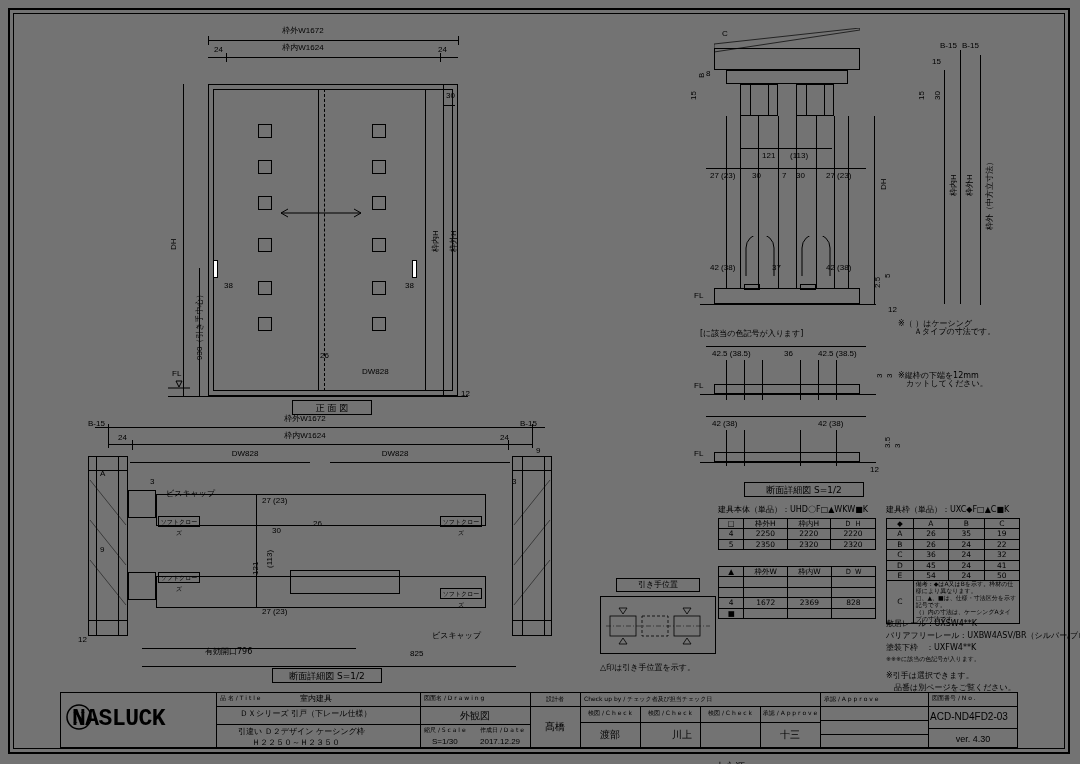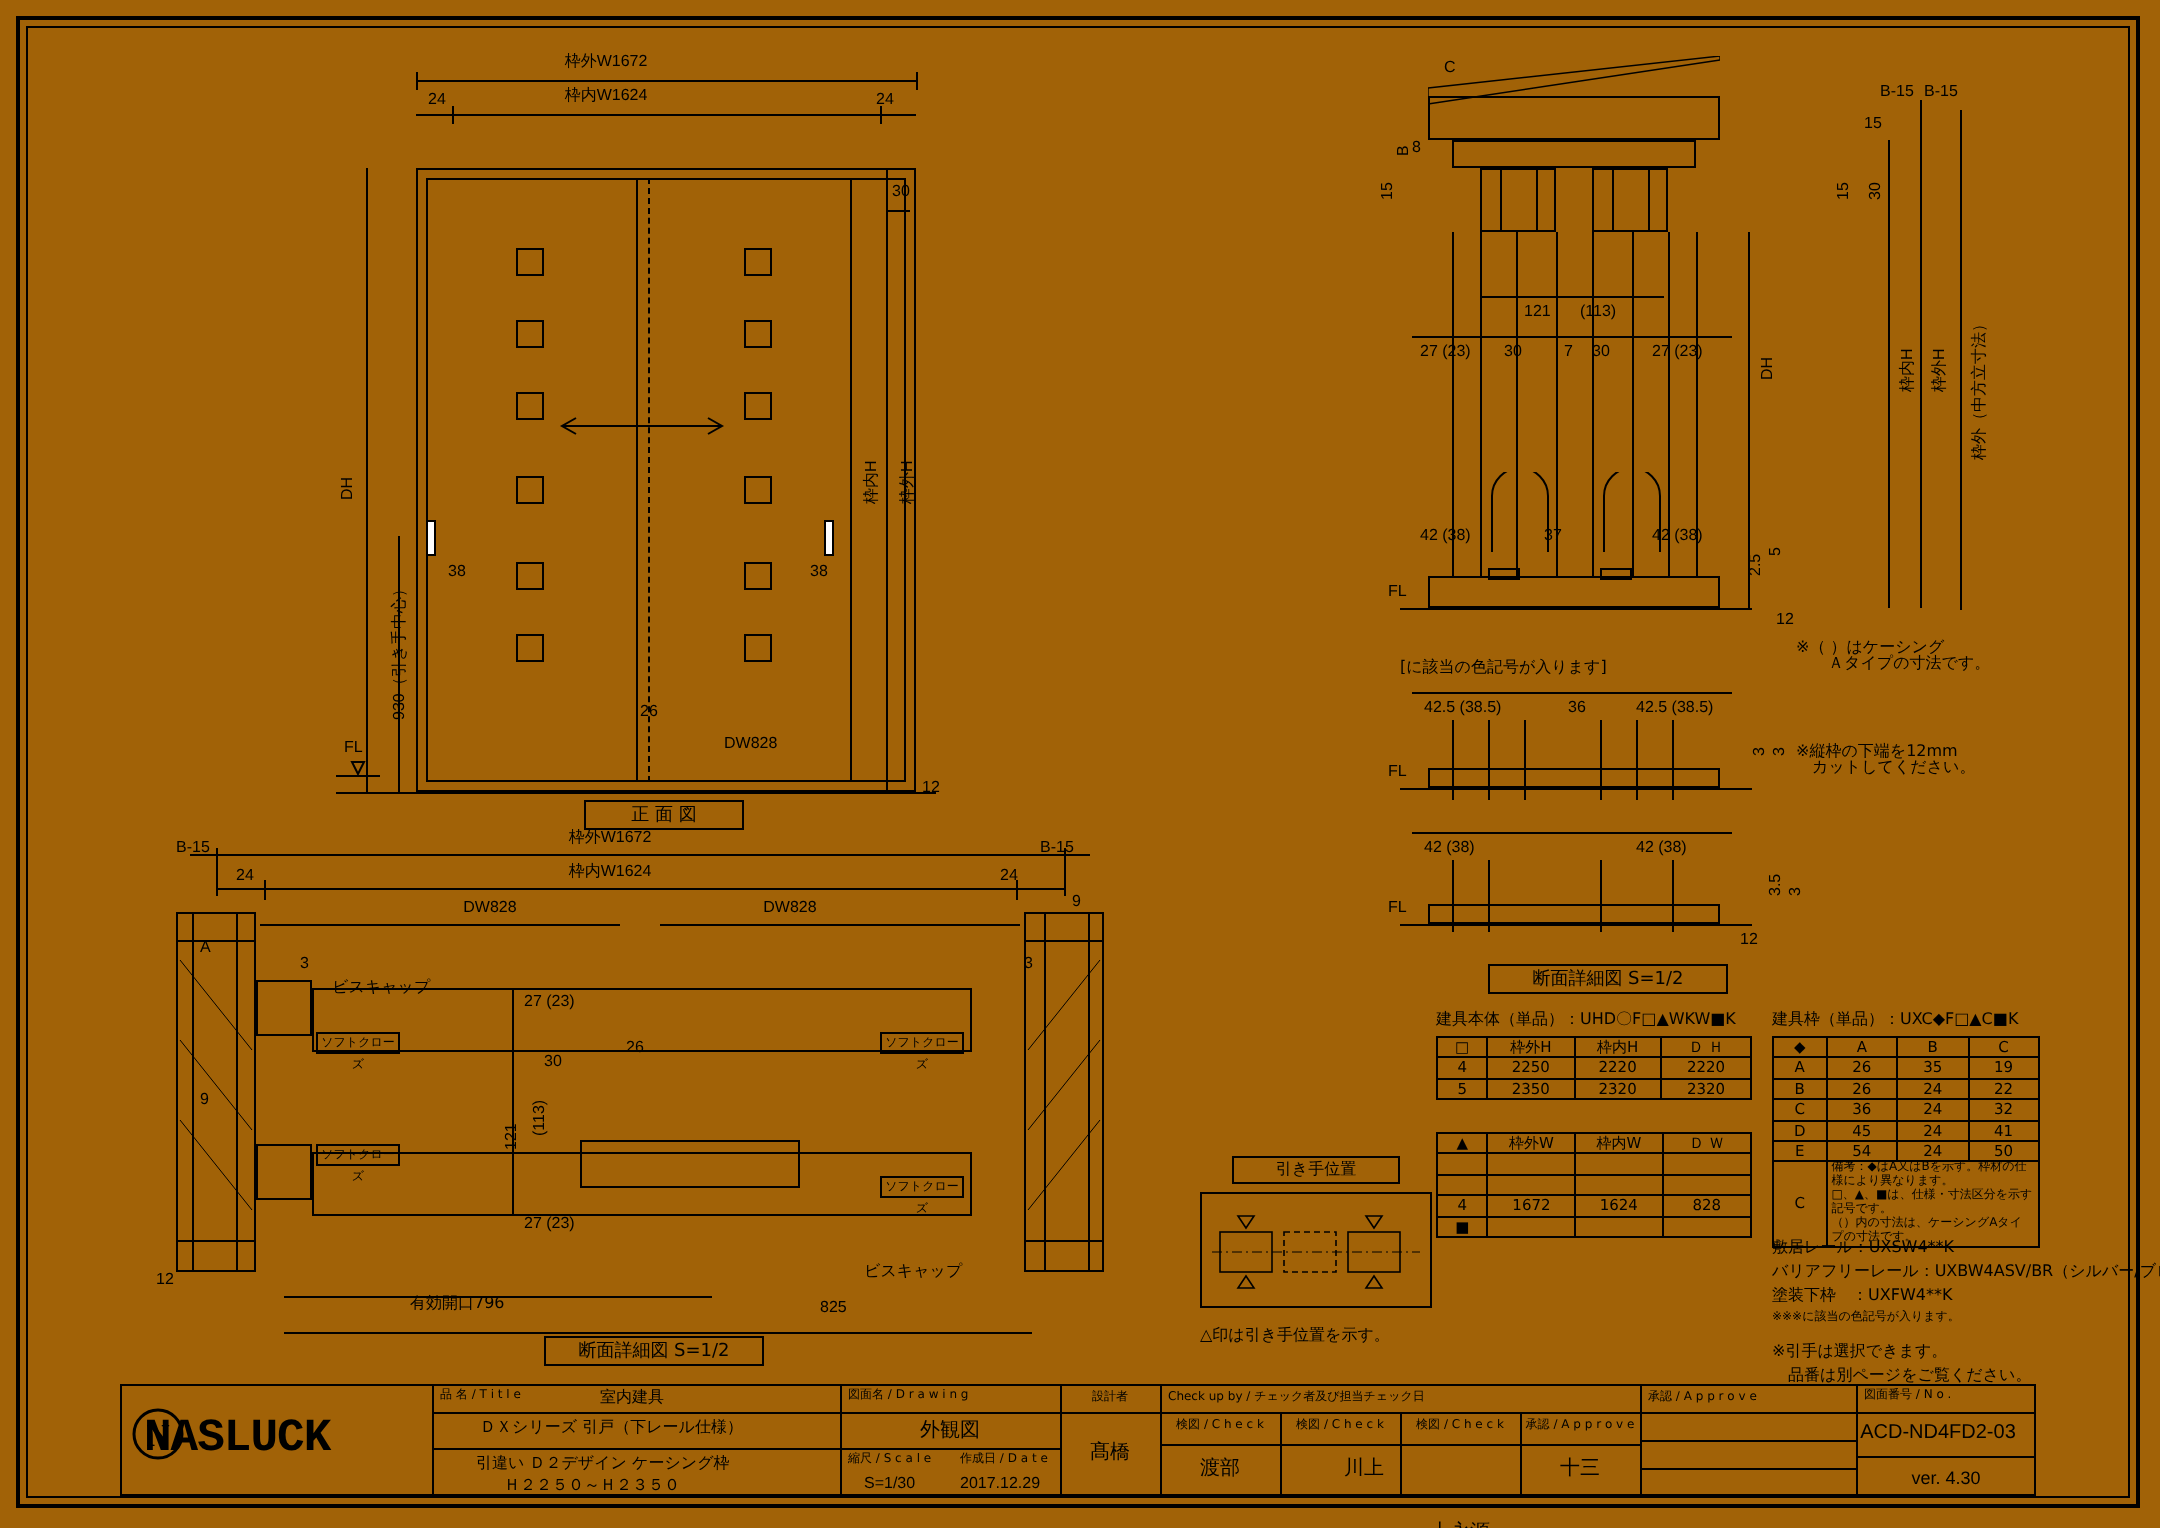--- a/index.html
+++ b/index.html
@@ -1,17 +1,17 @@
 <!DOCTYPE html>
 <html><head>
 <meta charset="utf-8">
 <style>
   html,body{margin:0;padding:0;background:#ffffff;}
   body{font-family:"Liberation Sans", sans-serif;}
-  #sheet{position:relative;width:1080px;height:764px;background:#a16207;overflow:hidden;}
+  #sheet{position:relative;width:1080px;height:764px;background:#737373;overflow:hidden;}
   .frame{position:absolute;left:8px;top:8px;width:1062px;height:746px;border:2px solid #000;box-sizing:border-box;}
   .frame2{position:absolute;left:13px;top:13px;width:1052px;height:736px;border:1px solid #000;box-sizing:border-box;}
   .lbl{position:absolute;font-size:8px;color:#000;white-space:nowrap;line-height:1;}
   .lbl.jp{font-family:"DejaVu Sans", sans-serif;}
   .ln{position:absolute;background:#000;}
   .hl{height:1px;}
   .vl{width:1px;}
   .box{position:absolute;border:1px solid #000;box-sizing:border-box;}
   .vdash{position:absolute;border-left:1px dashed #000;}
   .ctr{text-align:center;}
@@ -325,21 +325,21 @@
         </tr>
     <tr>
           <td>&nbsp;</td>
           <td></td>
           <td></td>
           <td></td>
         </tr>
     <tr>
       <td>4</td>
           <td>1672</td>
-          <td>1624</td>
+          <td>2369</td>
           <td>828</td>
     </tr>
     <tr>
           <td>■</td>
           <td></td>
           <td></td>
           <td></td>
         </tr>
   </tbody>
     </table>

